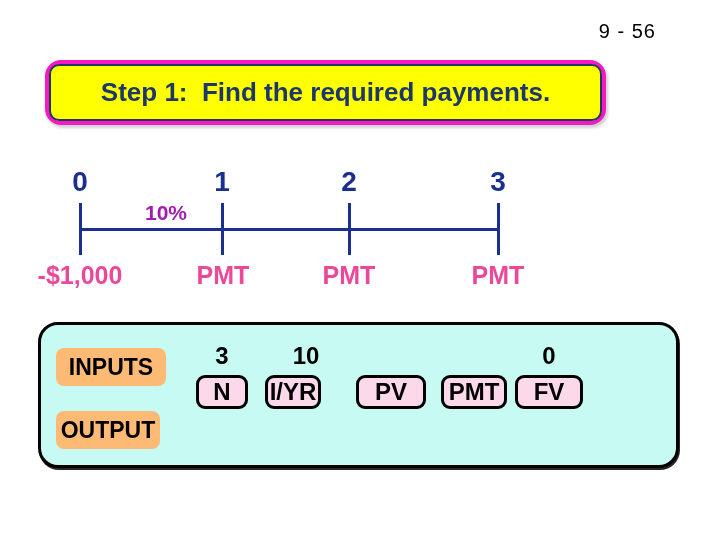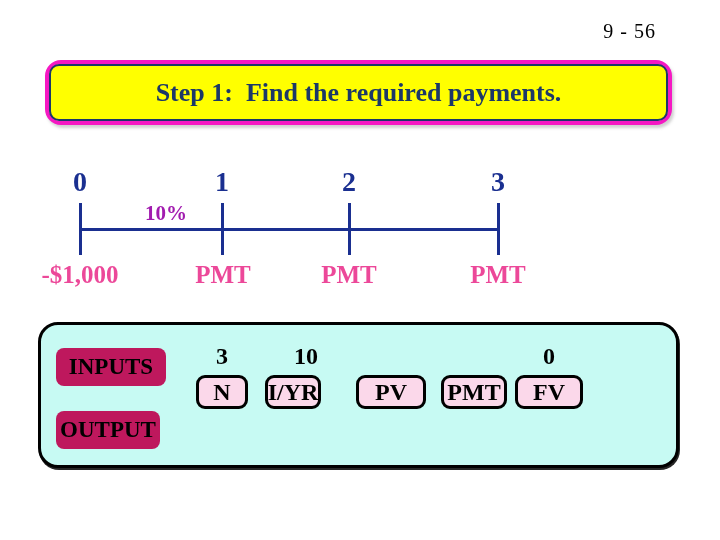--- a/index.html
+++ b/index.html
@@ -1,15 +1,15 @@
 <!DOCTYPE html>
 <html><head>
 <meta charset="utf-8">
 <style>
-  * { margin: 0; padding: 0; box-sizing: border-box; font-family: Liberation Serif, serif; }
+  * { margin: 0; padding: 0; box-sizing: border-box; }
   html, body { background: #ffffff; }
   body { font-family: "Liberation Sans", sans-serif; }
 
   .slide {
     position: relative;
     width: 720px;
     height: 540px;
     background: #ffffff;
     overflow: hidden;
   }
@@ -21,21 +21,21 @@
     font-size: 20px;
     color: #000000;
     letter-spacing: 1px;
   }
 
   
   .title-box {
     position: absolute;
     left: 45px;
     top: 60px;
-    width: 627px;
+    width: 561px;
     height: 65px;
     border: 4px solid #F518C3;
     border-radius: 16px;
     background: #fef9c3;
     box-shadow: 2px 3px 3px rgba(120,120,120,0.35);
   }
   .title-inner {
     width: 100%;
     height: 100%;
     border: 2px solid #1C3868;
@@ -104,21 +104,21 @@
     width: 641px;
     height: 146px;
     background: #C7FAF3;
     border: 3px solid #000000;
     border-radius: 20px;
     box-shadow: 1px 2px 0 rgba(0,0,0,0.85);
   }
   .calc-label {
     position: absolute;
     left: 15px;
-    background: #be185d;
+    background: #fdba74;
     border-radius: 8px;
     font-size: 23px;
     font-weight: bold;
     color: #000000;
     display: flex;
     align-items: center;
     justify-content: center;
     padding: 0 10px;
     height: 38px;
   }

